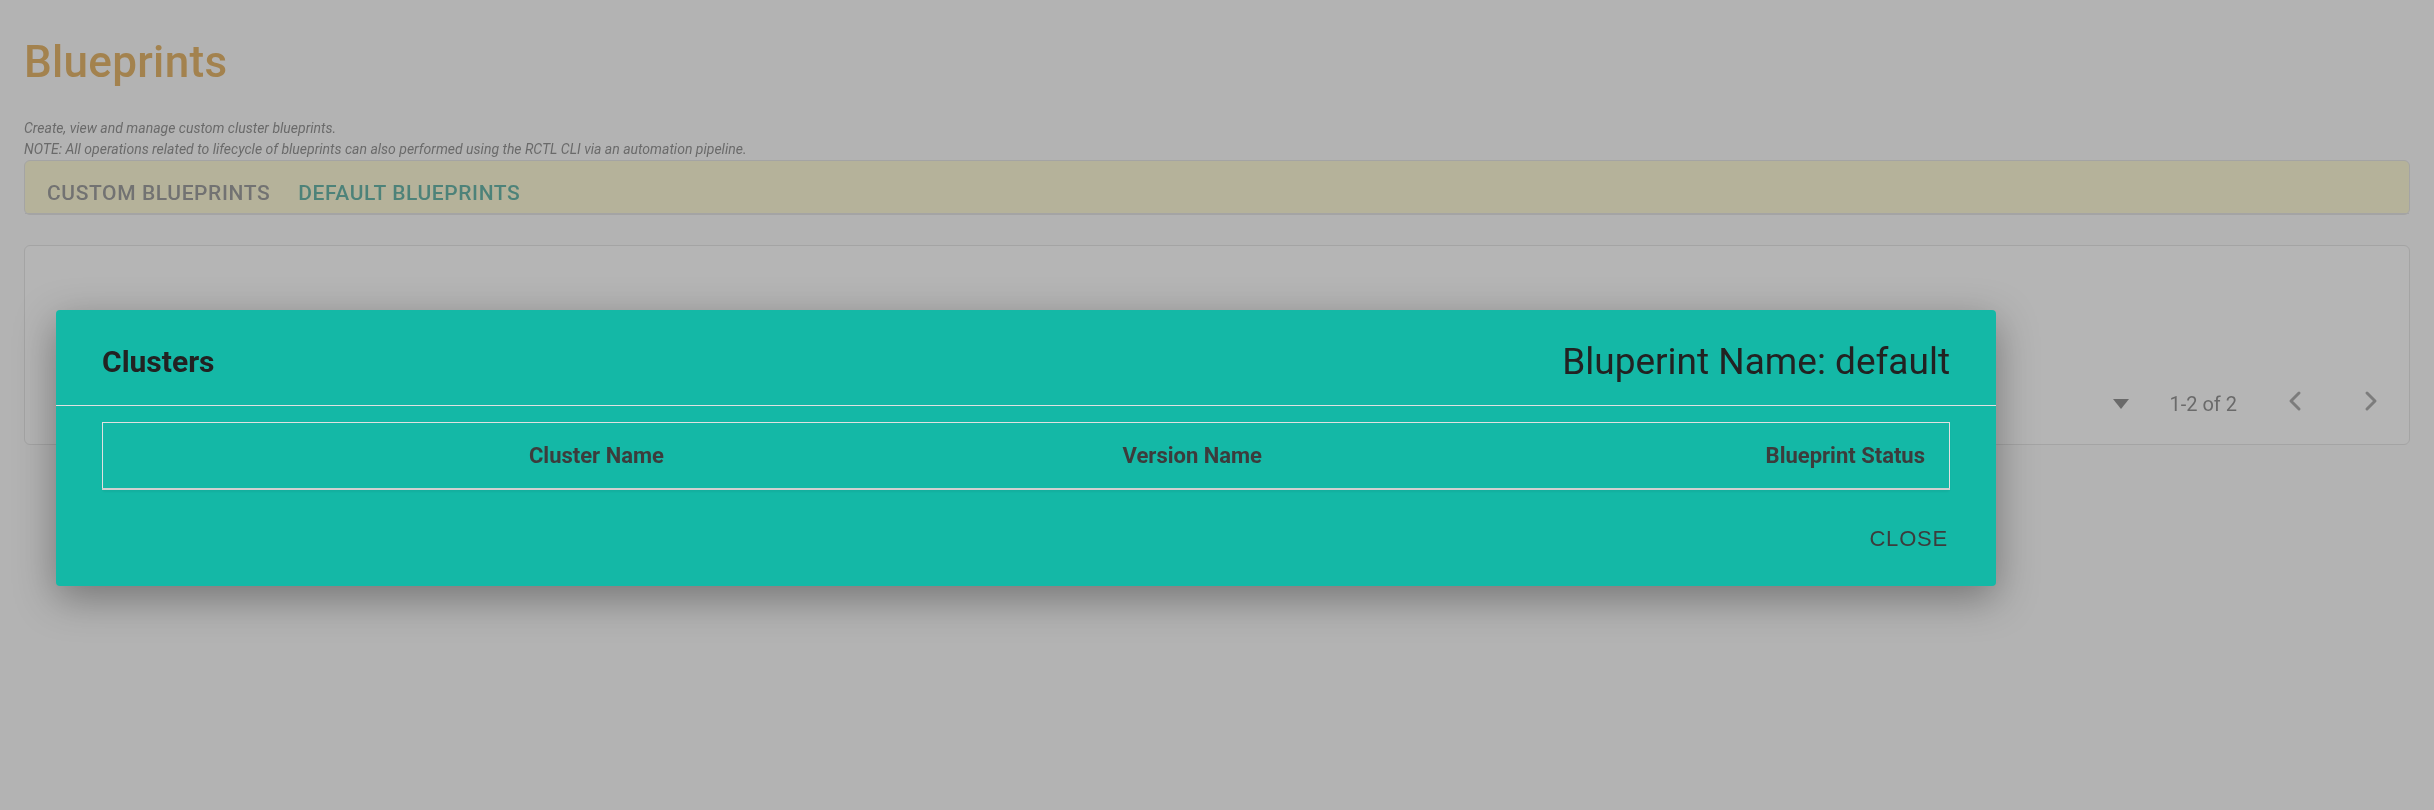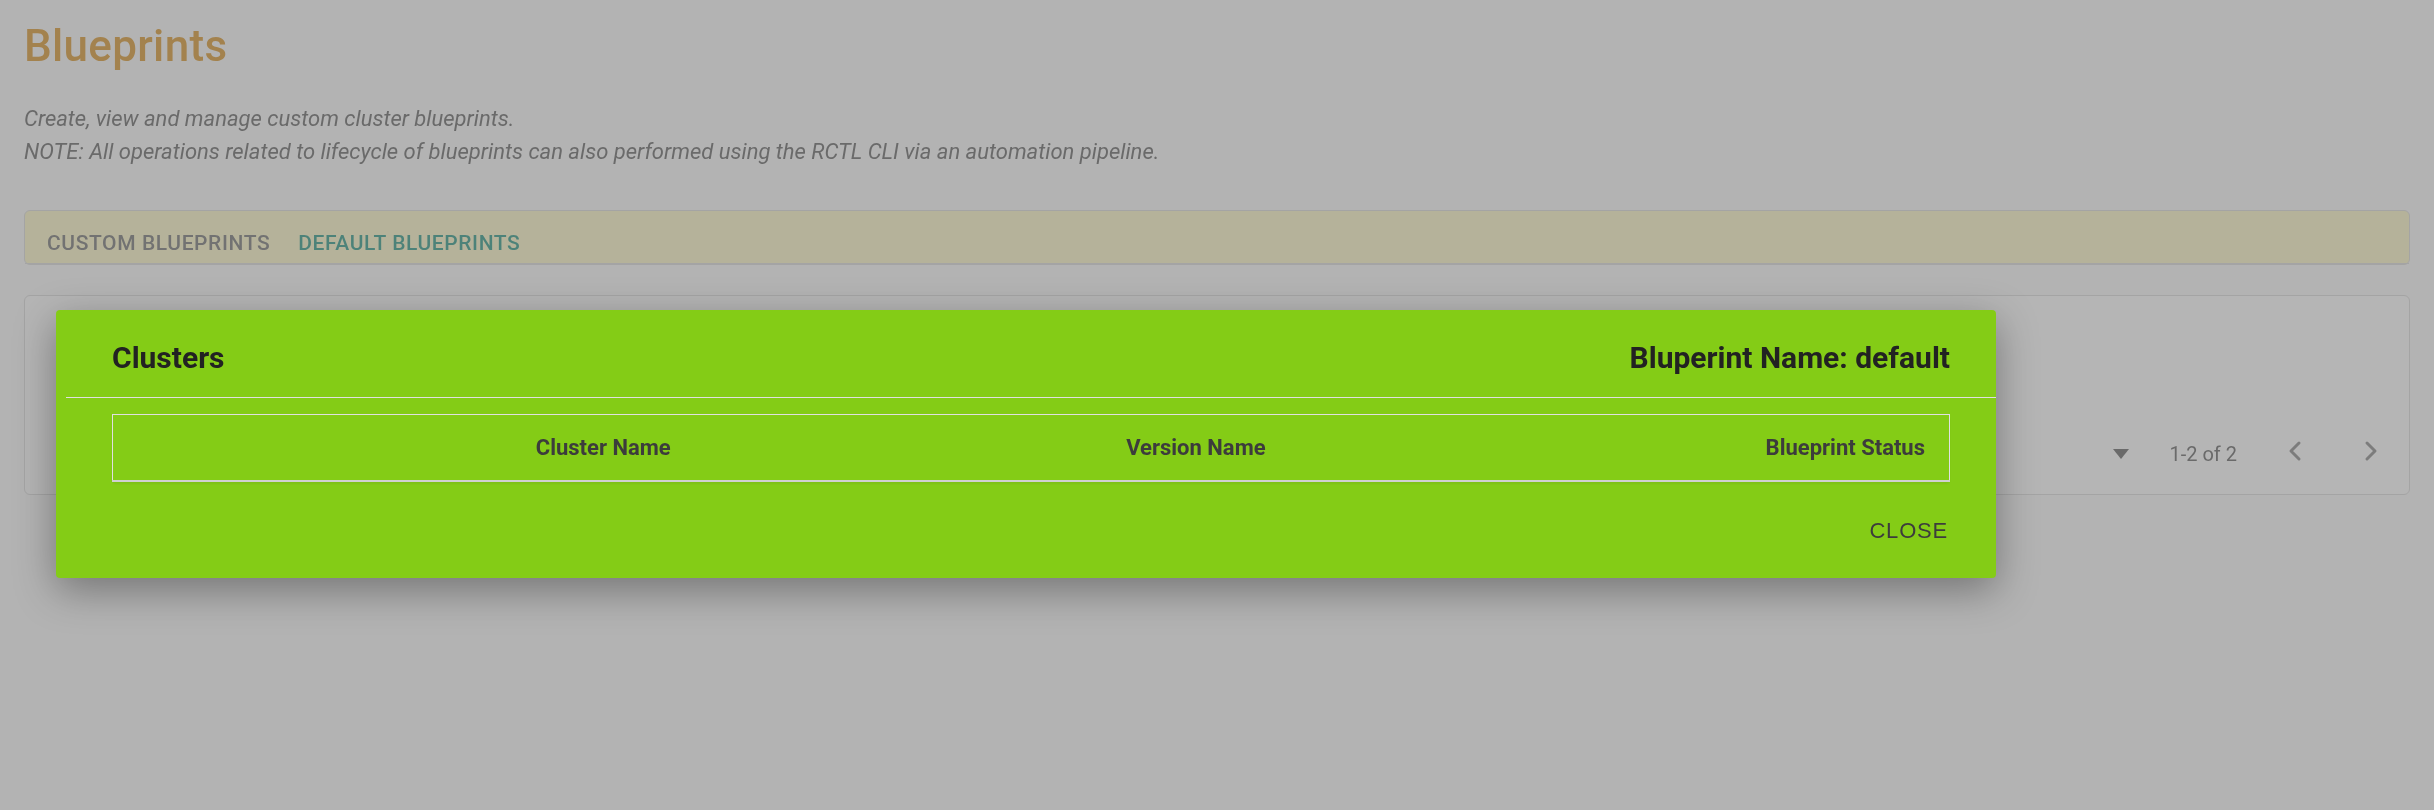--- a/index.html
+++ b/index.html
@@ -8,37 +8,36 @@
     background: #fafafa;
     color: #595959;
     font-size: 16px;
     position: relative;
     width: 2434px;
     height: 810px;
     overflow: hidden;
   }
 
   .page {
-    padding: 20px 24px;
+    padding: 36px 24px;
   }
 
   .page-title {
     font-size: 44px;
     font-weight: 500;
     color: #d88f1b;
     margin-bottom: 30px;
     letter-spacing: 0.3px;
   }
 
   .page-desc {
     font-style: italic;
     color: #595959;
-    font-size: 22px;
+    font-size: 14px;
     line-height: 1.5;
-    margin-bottom: 42px;
   }
 
   .card {
     border: 1px solid #d9d9d9;
     border-radius: 6px;
     background: #fef9c3;
   }
 
   .tabs {
     display: flex;
@@ -90,41 +89,40 @@
     position: absolute;
     inset: 0;
     background: rgba(120,120,120,0.55);
   }
 
   .dialog {
     position: absolute;
     left: 56px;
     top: 310px;
     width: 1940px;
-    background: #84cc16;
+    background: #14b8a6;
     border-radius: 4px;
     box-shadow: 0 12px 40px rgba(0,0,0,0.35);
-    padding-left: 10px;
   }
 
   .dialog-header {
     display: flex;
     justify-content: space-between;
     align-items: center;
     padding: 30px 46px 22px 46px;
     border-bottom: 1px solid #e0e0e0;
   }
   .dialog-title-left {
     font-size: 30px;
     font-weight: 700;
     color: #222;
   }
   .dialog-title-right {
-    font-size: 30px;
-    font-weight: 700;
+    font-size: 37px;
+    font-weight: 400;
     color: #222;
     margin-left: 32px;
   }
 
   .dialog-body {
     padding: 16px 46px 10px 46px;
   }
 
   .dtable {
     width: 100%;

